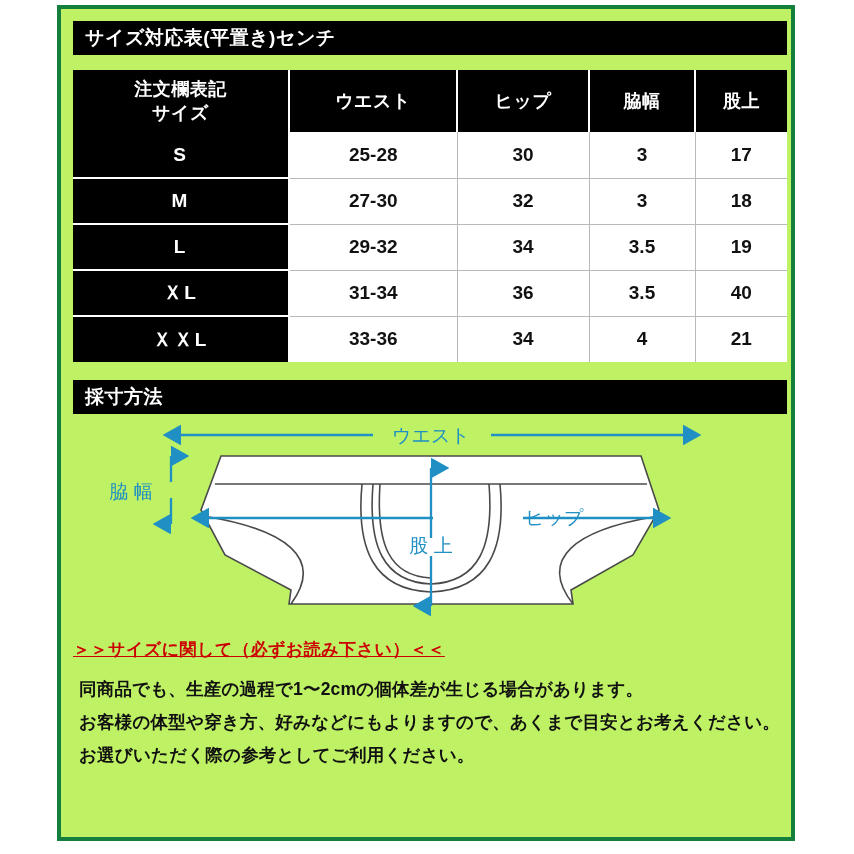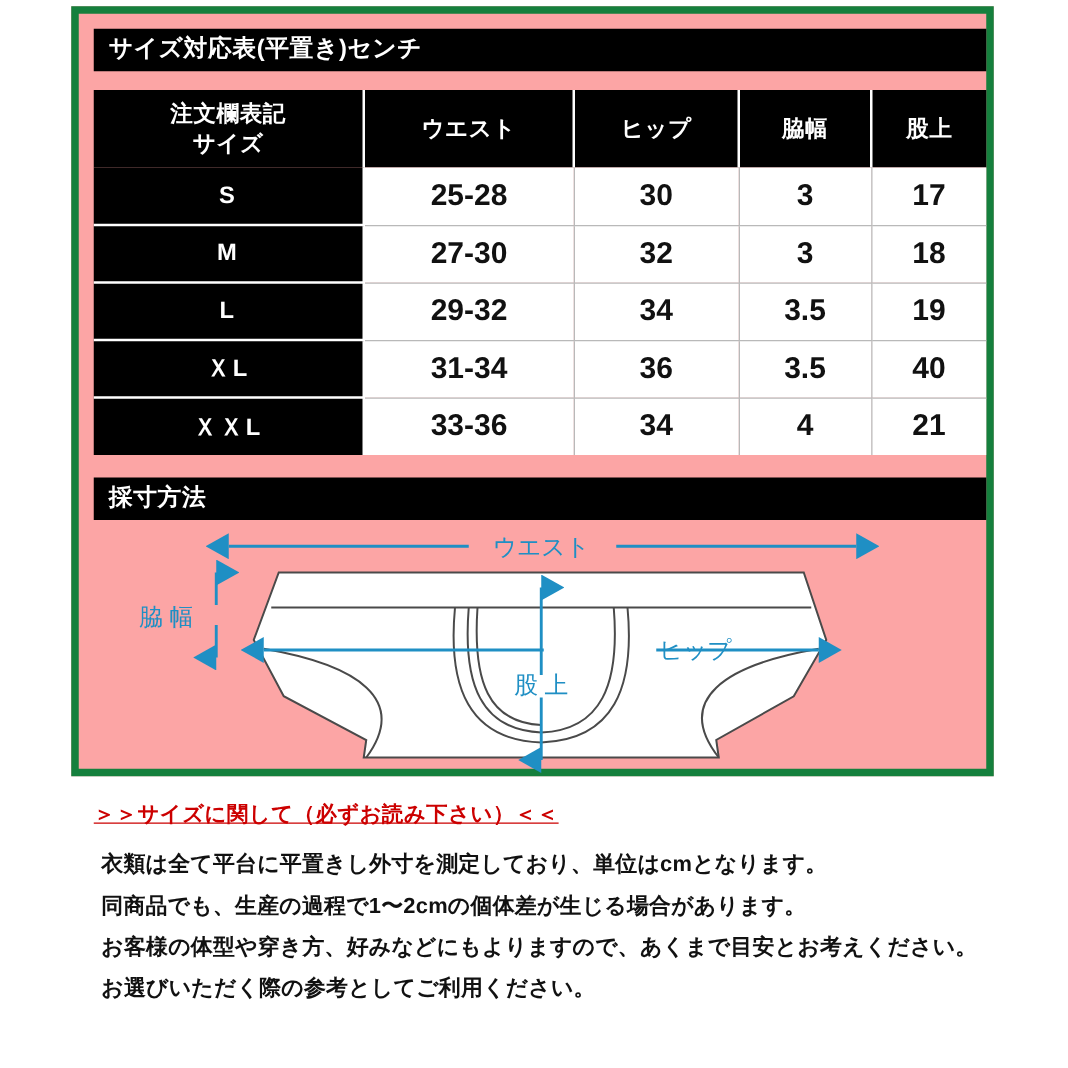--- a/index.html
+++ b/index.html
@@ -14,24 +14,24 @@
     -webkit-font-smoothing: antialiased;
     overflow: hidden;
   }
 
   
   #page {
     position: absolute;
     left: 57px;
     top: 5px;
     width: 738px;
-    height: 616px;
-    border: 6px solid #15803d;
+    height: 836px;
+    border: 4px solid #15803d;
     box-sizing: border-box;
-    background: #fca5a5;
+    background: #bef264;
   }
 
   .inner {
     position: absolute;
     left: 12px;
     top: 12px;
     width: 714px;
   }
 
   
@@ -69,21 +69,21 @@
     height: 62px;
     border-right: 2px solid #ffffff;
     letter-spacing: 0.5px;
   }
   table.size-table thead th:last-child { border-right: none; }
   .th-two-line { line-height: 1.35; }
 
   
   table.size-table tbody td {
     height: 46px;
-    font-size: 24px;
+    font-size: 19px;
     border-bottom: 1px solid #b9b9b9;
     border-right: 1px solid #b9b9b9;
     background: #ffffff;
     color: #111111;
   }
   table.size-table tbody td:last-child { border-right: none; }
   table.size-table tbody tr:last-child td { border-bottom: none; }
 
   
   table.size-table tbody td.size-cell {
@@ -261,20 +261,19 @@
           <line x1="358" y1="48" x2="358" y2="118" marker-start="url(#arrU)"></line>
           <line x1="358" y1="136" x2="358" y2="186" marker-end="url(#arrD)"></line>
         </g>
         <text x="358" y="132" text-anchor="middle" font-size="19" font-family="'Liberation Sans', sans-serif" fill="#1f8fc4">股 上</text>
       </svg>
     </div>
 
     <div class="notice-link">＞＞サイズに関して（必ずお読み下さい）＜＜</div>
 
     <div class="notes">
-      <p>衣類は全て平台に平置きし外寸を測定しており、単位はcmとなります。</p>
       <p>同商品でも、生産の過程で1〜2cmの個体差が生じる場合があります。</p>
       <p>お客様の体型や穿き方、好みなどにもよりますので、あくまで目安とお考えください。</p>
       <p>お選びいただく際の参考としてご利用ください。</p>
     </div>
 
   </div>
 </div>
 
 </body></html>

